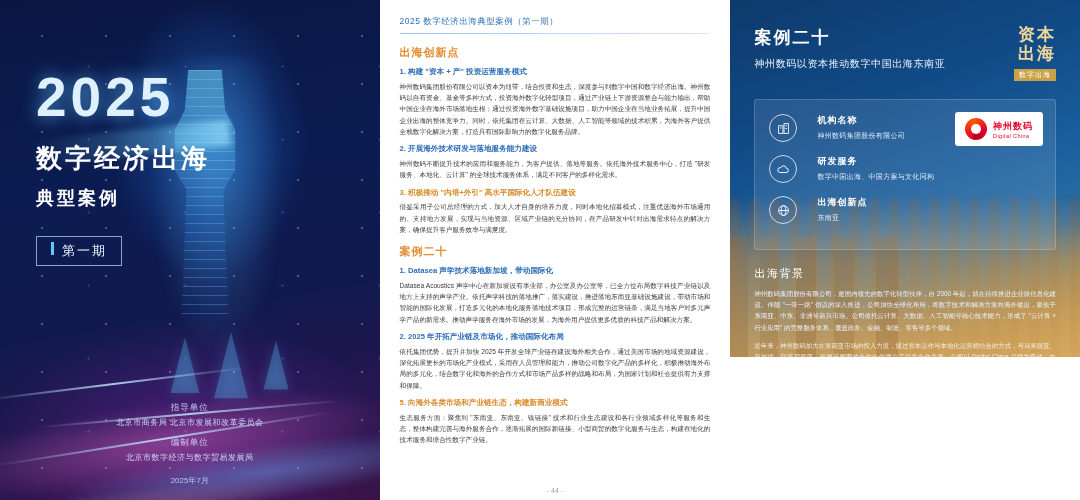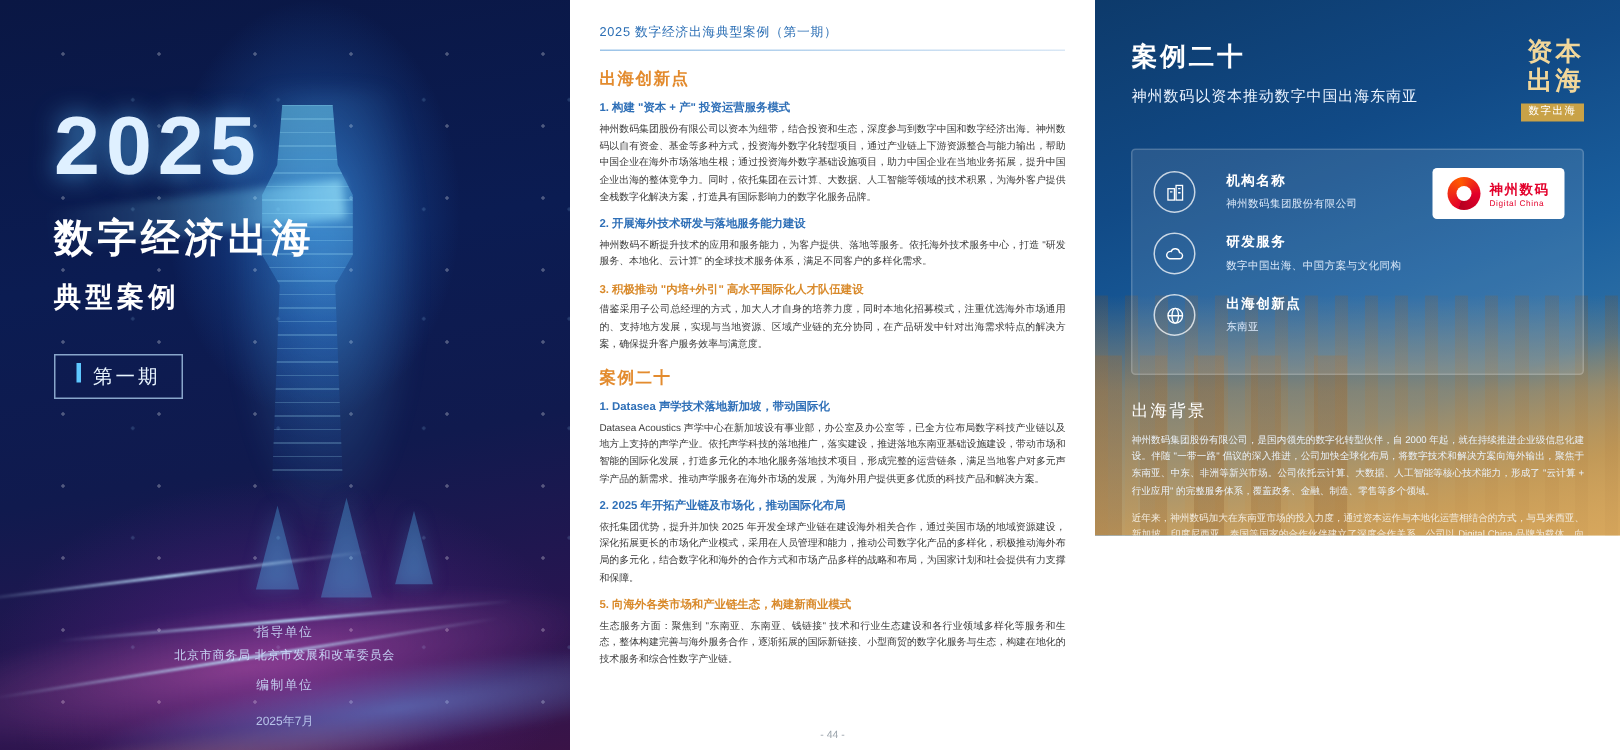--- a/index.html
+++ b/index.html
@@ -410,20 +410,21 @@
       <div class="cover-issue">
         <span class="bar"></span>
         <span>第一期</span>
       </div>
     </div>
 
     <div class="cover-footer">
       <div class="lbl">指导单位</div>
       <div class="orgs">北京市商务局 北京市发展和改革委员会</div>
       <div class="lbl">编制单位</div>
+      <div class="orgs">北京市数字经济与数字贸易发展局</div>
       <div class="date">2025年7月</div>
     </div>
   </div>
 
   <div class="textpage">
     <div class="tp-header">2025 数字经济出海典型案例（第一期）</div>
     <div class="tp-rule"></div>
 
     <div>
       <div class="tp-h2">出海创新点</div>

